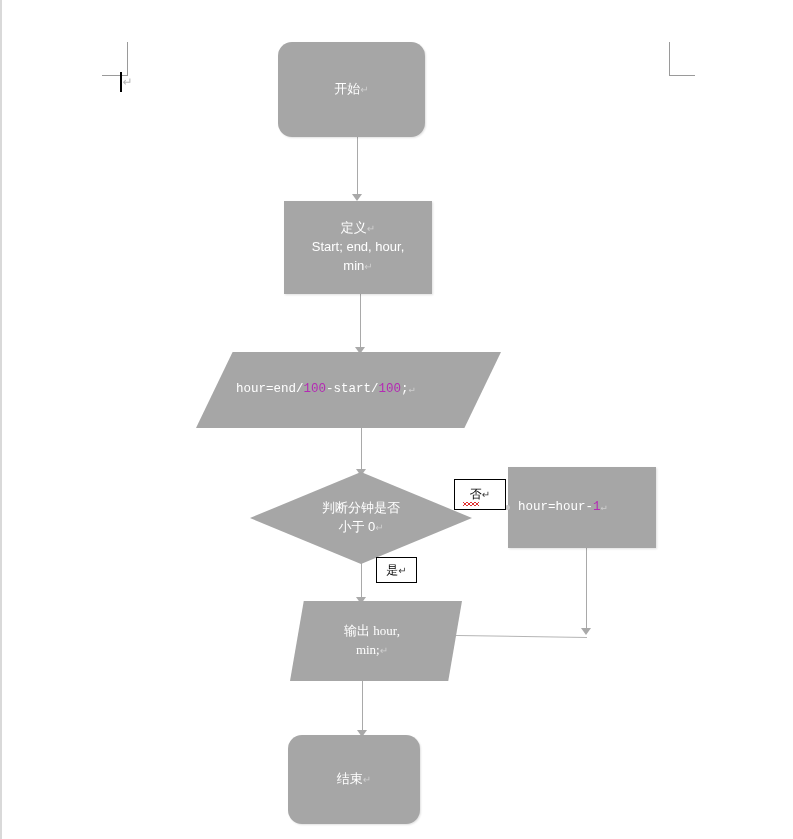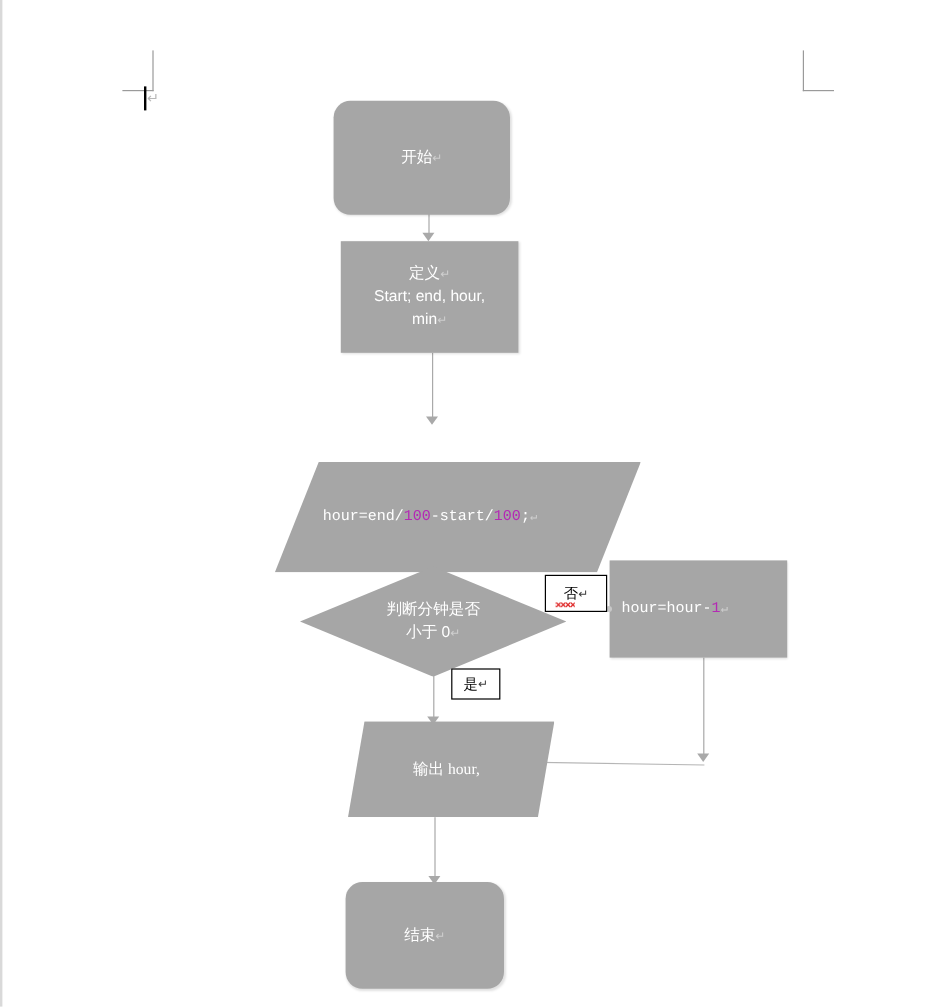--- a/index.html
+++ b/index.html
@@ -224,35 +224,35 @@
   <div class="conn conn-h" style="left:468px; top:507px; width:38px;"></div>
 
   <div class="conn conn-v" style="left:584px; top:548px; height:83px;"></div>
   <div class="arrow-down" style="left:579px; top:628px;"></div>
 
   <div class="conn-diag" style="left:585px; top:638px; width:165px; transform: rotate(180.9deg);"></div>
 
   <div class="conn conn-v" style="left:360px; top:681px; height:54px;"></div>
   <div class="arrow-down" style="left:355px; top:730px;"></div>
 
-  <div class="shape terminator" style="left:276px; top:42px; width:147px; height:95px;margin-top:42px;">
+  <div class="shape terminator" style="left:276px; top:42px; width:147px; height:95px;">
     <div class="txt">
       <span>开始</span><span class="pmark">↵</span>
     </div>
   </div>
 
   <div class="shape process" style="left:282px; top:201px; width:148px; height:93px;">
     <div class="txt">
       <div><span>定义</span><span class="pmark">↵</span></div>
       <div>Start; end, hour,</div>
       <div><span>min</span><span class="pmark">↵</span></div>
     </div>
   </div>
 
-  <div class="shape io io-clip" style="left:227px; top:352px; width:305px; height:92px;margin-top:33px;">
+  <div class="shape io io-clip" style="left:194px; top:352px; width:305px; height:76px;">
     <div class="txt code code-left" style="padding-left:40px;">
       <div><span>hour=end/</span><span class="num">100</span><span>-start/</span><span class="num">100</span><span>;</span><span class="pmark">↵</span></div>
     </div>
   </div>
 
   <div class="shape decision" style="left:248px; top:472px; width:222px; height:92px;">
     <div class="txt">
       <div>判断分钟是否</div>
       <div><span>小于 0</span><span class="pmark">↵</span></div>
     </div>
@@ -261,20 +261,21 @@
   <div class="shape process" style="left:506px; top:467px; width:148px; height:81px;">
     <div class="txt code code-left" style="padding-left:10px;">
       <div><span>hour=hour-</span><span class="num">1</span><span class="pmark">↵</span></div>
     </div>
   </div>
   <div class="handle" style="left:503px; top:505px;"></div>
 
   <div class="shape io io-clip-rev" style="left:288px; top:601px; width:172px; height:80px;font-family:Liberation Serif, serif;">
     <div class="txt" style="padding-right:14px;">
       <div>输出 hour,</div>
+      <div><span>min;</span><span class="pmark">↵</span></div>
     </div>
   </div>
 
   <div class="shape terminator" style="left:286px; top:735px; width:132px; height:89px;">
     <div class="txt">
       <span>结束</span><span class="pmark">↵</span>
     </div>
   </div>
 
   <div class="label-box" style="left:452px; top:479px; width:52px; height:31px;">

